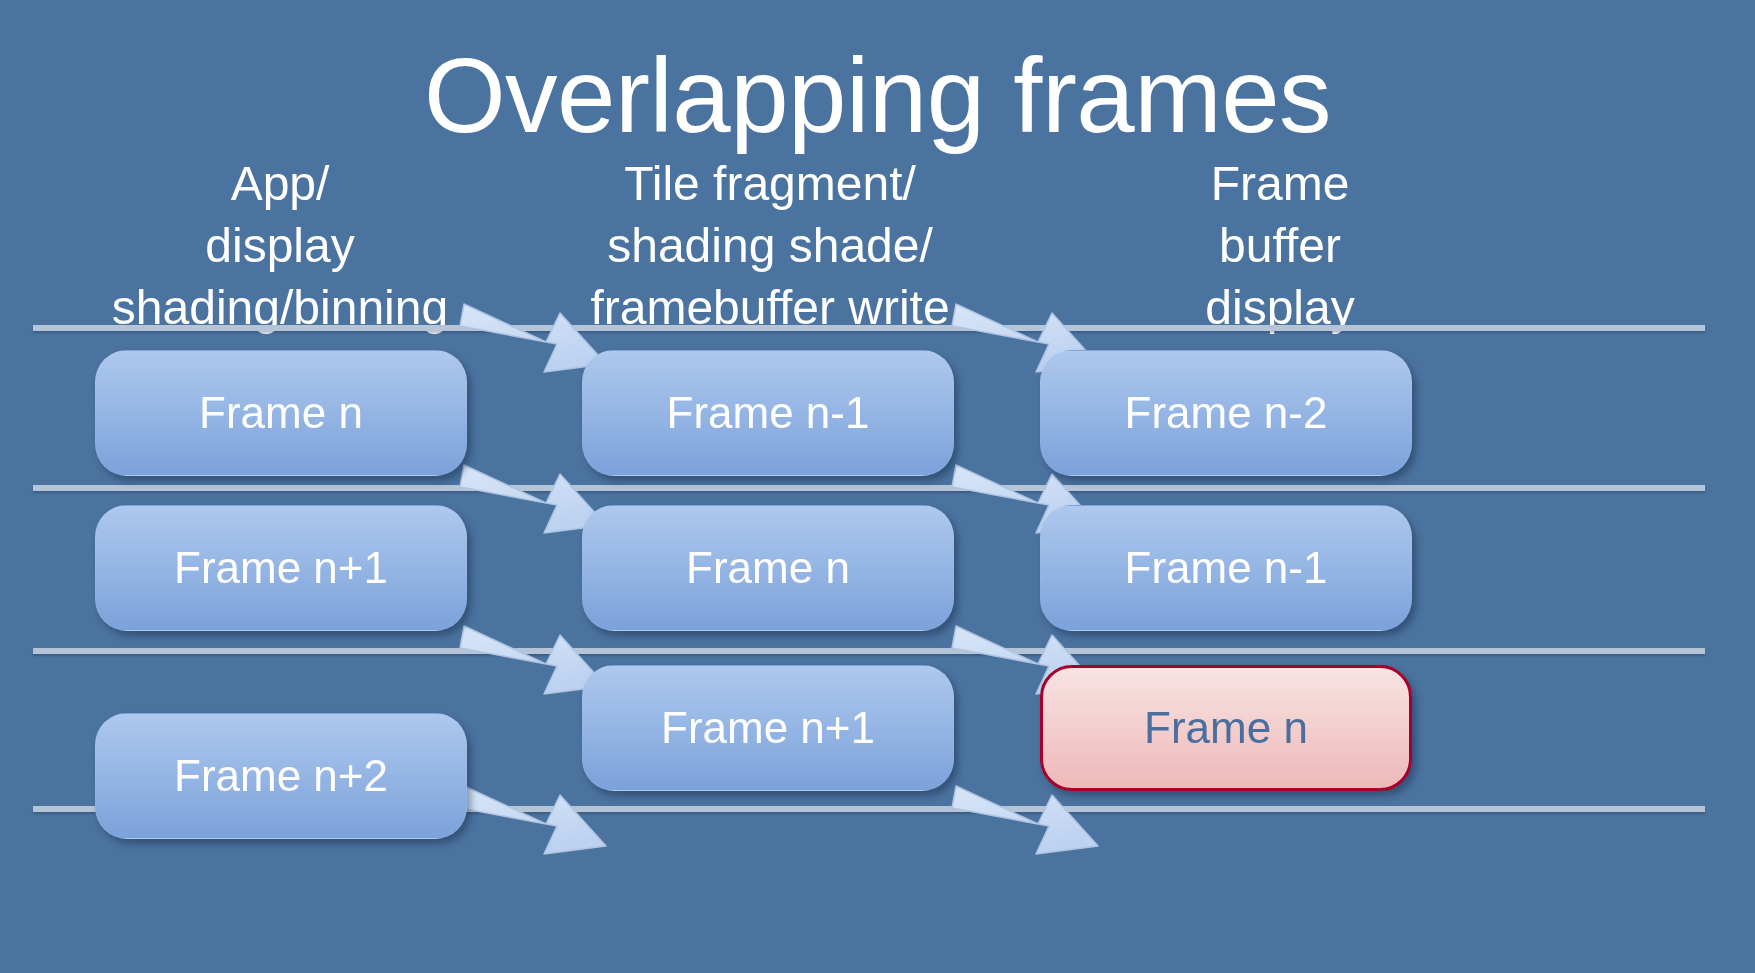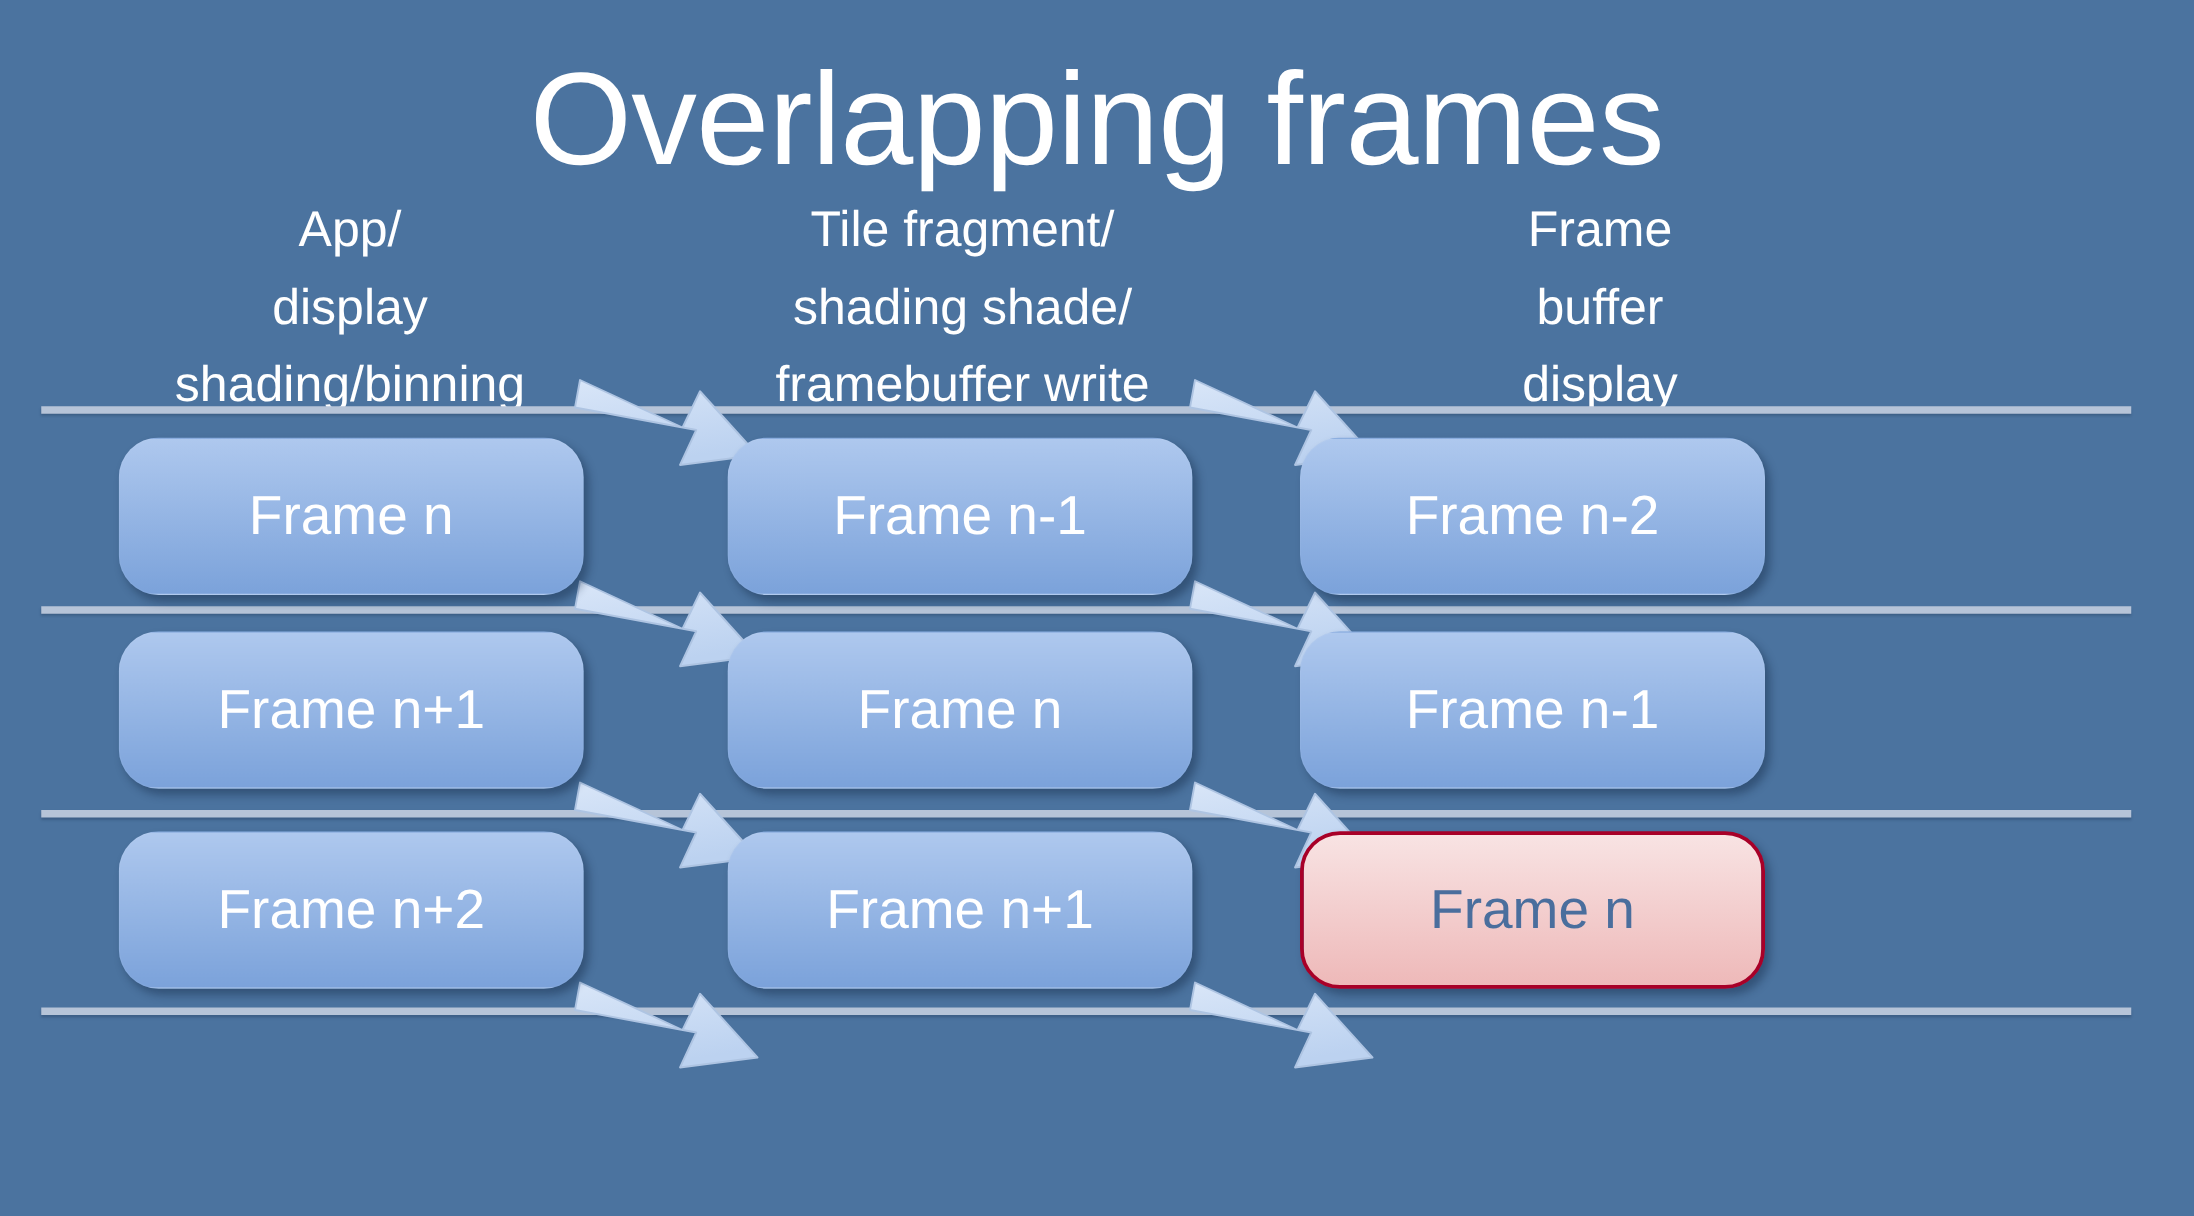--- a/index.html
+++ b/index.html
@@ -37,21 +37,21 @@
     font-weight: 400;
     letter-spacing: -0.5px;
     white-space: nowrap;
     margin-top: 24px;
   }
 
   
   .col-head {
     position: absolute;
     color: #ffffff;
-    font-size: 40px;
+    font-size: 48px;
     line-height: 62px;
     text-align: center;
     font-weight: 400;
     white-space: nowrap;
   }
   #col-head-0 { left: 60px;   top: 153px; width: 440px; }
   #col-head-1 { left: 545px;  top: 153px; width: 450px; }
   #col-head-2 { left: 1075px; top: 153px; width: 410px; }
 
   
@@ -203,17 +203,17 @@
   </div>
 
   <div class="frame-box blue col-0 row-0" style="background: linear-gradient(rgb(174, 200, 238) 0%, rgb(123, 162, 218) 100%);">Frame n</div>
   <div class="frame-box blue col-1 row-0" style="background: linear-gradient(rgb(174, 200, 238) 0%, rgb(123, 162, 218) 100%);">Frame n-1</div>
   <div class="frame-box blue col-2 row-0" style="background: linear-gradient(rgb(174, 200, 238) 0%, rgb(123, 162, 218) 100%);">Frame n-2</div>
 
   <div class="frame-box blue col-0 row-1" style="background: linear-gradient(rgb(174, 200, 238) 0%, rgb(123, 162, 218) 100%);">Frame n+1</div>
   <div class="frame-box blue col-1 row-1" style="background: linear-gradient(rgb(174, 200, 238) 0%, rgb(123, 162, 218) 100%);">Frame n</div>
   <div class="frame-box blue col-2 row-1" style="background: linear-gradient(rgb(174, 200, 238) 0%, rgb(123, 162, 218) 100%);">Frame n-1</div>
 
-  <div class="frame-box blue col-0 row-2" style="background: linear-gradient(rgb(174, 200, 238) 0%, rgb(123, 162, 218) 100%);">Frame n+2</div>
+  <div class="frame-box blue col-0 row-2" style="background: linear-gradient(rgb(174, 200, 238) 0%, rgb(123, 162, 218) 100%); margin-top: 48px;">Frame n+2</div>
   <div class="frame-box blue col-1 row-2" style="background: linear-gradient(rgb(174, 200, 238) 0%, rgb(123, 162, 218) 100%);">Frame n+1</div>
   <div class="frame-box pink col-2 row-2" style="background: linear-gradient(rgb(248, 227, 227) 0%, rgb(238, 185, 185) 100%); border-color: rgb(168, 0, 40); color: rgb(74, 110, 157);">Frame n</div>
 
 </div>
 
 </body></html>

